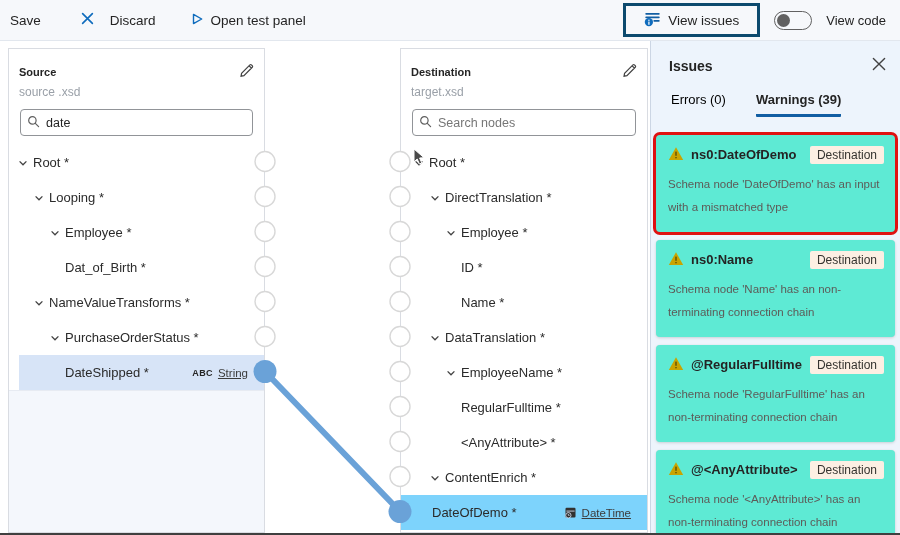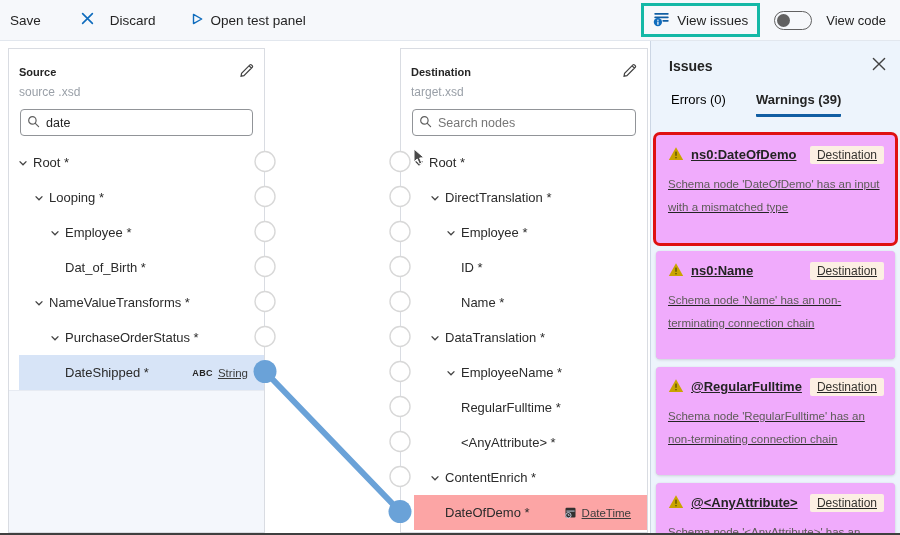--- a/index.html
+++ b/index.html
@@ -11,21 +11,21 @@
   
   .toolbar {
     position:absolute; left:0; top:0; width:900px; height:41px;
     background:#f6f8fb; border-bottom:1px solid #e2e7ee;
     display:flex; align-items:center; padding-left:10px;
   }
   .tb-item { display:flex; align-items:center; gap:7px; cursor:pointer; font-size:13.5px; color:#242424; }
   .tb-save { margin-right:40px; }
   .tb-discard { margin-right:34px;gap:16px; }
   .toolbar-right { margin-left:auto; display:flex; align-items:center; gap:14px; padding-right:14px; }
-  .annotation-red-inline { border:3px solid #14b8a6; padding:4px 9px; display:flex; align-items:center;justify-content:center; }
+  .annotation-red-inline { border:3px solid #0c4a6e; padding:4px 18px; display:flex; align-items:center;justify-content:center; }
   .toggle { width:38px; height:19px; border:1px solid #616161; border-radius:10px; position:relative; background:#f6f8fb; cursor:pointer; }
   .toggle .knob { position:absolute; left:2px; top:2px; width:13px; height:13px; border-radius:50%; background:#616161; }
   
   .panel { position:absolute; top:48px; bottom:2px; background:#ffffff; border:1px solid #d9dce2; display:flex; flex-direction:column; }
   .panel-source { left:8px; width:257px; }
   .panel-dest   { left:400px; width:248px; }
   .panel-head { padding:14px 10px 0 10px; }
   .panel-title-row { display:flex; align-items:center; justify-content:space-between; }
   .panel-title { font-size:11px; font-weight:700; }
   .panel-sub { color:#9aa0a8; font-size:12px; margin-top:4px; }
@@ -35,40 +35,39 @@
   }
   .searchbox input {
     border:none; outline:none; flex:1; font-family:"Liberation Sans",sans-serif;
     font-size:12.5px; color:#242424; background:transparent;
   }
   .searchbox input::placeholder { color:#767676; }
   .tree { margin-top:9px; }
   .tree-row { height:35px; display:flex; align-items:center; font-size:13px; color:#2b2b2b; cursor:pointer; }
   .tree-row .chev { display:inline-flex; width:16px; flex:0 0 16px; }
   .tree-row.hl-src { background:#d7e4f7; margin-left:10px; }
-  .tree-row.hl-dst { background:#fca5a5; margin-left:13px; }
+  .tree-row.hl-dst { background:#7dd3fc; margin-left:0; }
   .row-badge { margin-left:auto; margin-right:16px; display:flex; align-items:center; gap:5px; }
   .abc { font-size:9px; font-weight:700; letter-spacing:.4px; color:#242424; }
   .badge-label { font-size:11.5px; color:#3c3c3c;text-decoration:underline; }
   .src-filler { flex:1; background:#f4f7fc; border-top:1px solid #e7ebf2; }
   
   .issues {
     position:absolute; left:650px; top:41px; right:0; bottom:2px;
     background:#edf4fc; border-left:1px solid #ccd6e4; overflow:hidden;
   }
   .issues-head { display:flex; align-items:center; justify-content:space-between; padding:16px 14px 0 18px; }
   .issues-title { font-size:14px; font-weight:700; }
   .issues-tabs { display:flex; gap:30px; padding:18px 0 0 20px; }
   .tab { font-size:13px; color:#000000; padding-bottom:7px; cursor:pointer; border-bottom:3px solid transparent; }
   .tab.active { color:#242424; font-weight:700; border-bottom-color:#115ea3; border-radius:1px; }
   .cards { padding:18px 5px 0 5px; display:flex; flex-direction:column; gap:8px; }
   .card {
-    background:#f0abfc; border-radius:4px; padding:11px 11px 24px 12px;
+    background:#5eead4; border-radius:4px; padding:11px 11px 13px 12px;
     box-shadow:0 1px 3px rgba(0,0,0,.14), 0 0 1px rgba(0,0,0,.10);
-    text-decoration:underline;
   }
   .card.annotated { box-shadow:0 0 0 3px #df1111; }
   .card-head { display:flex; align-items:flex-start; gap:7px; }
   .card-name { font-size:13px; font-weight:700; padding-top:1px; }
   .card-badge { margin-left:auto; background:#fcefe3; color:#35332f; font-size:12px; padding:2px 7px; border-radius:2px; }
   .card-body { margin-top:9px; font-size:11.5px; color:#5d5b58; line-height:23px; }
   
   #overlay { position:absolute; left:0; top:0; width:900px; height:535px; pointer-events:none; z-index:5; }
   .bottom-edge { position:absolute; left:0; bottom:0; width:900px; height:2px; background:#3f3f3f; z-index:6; }
 </style>

